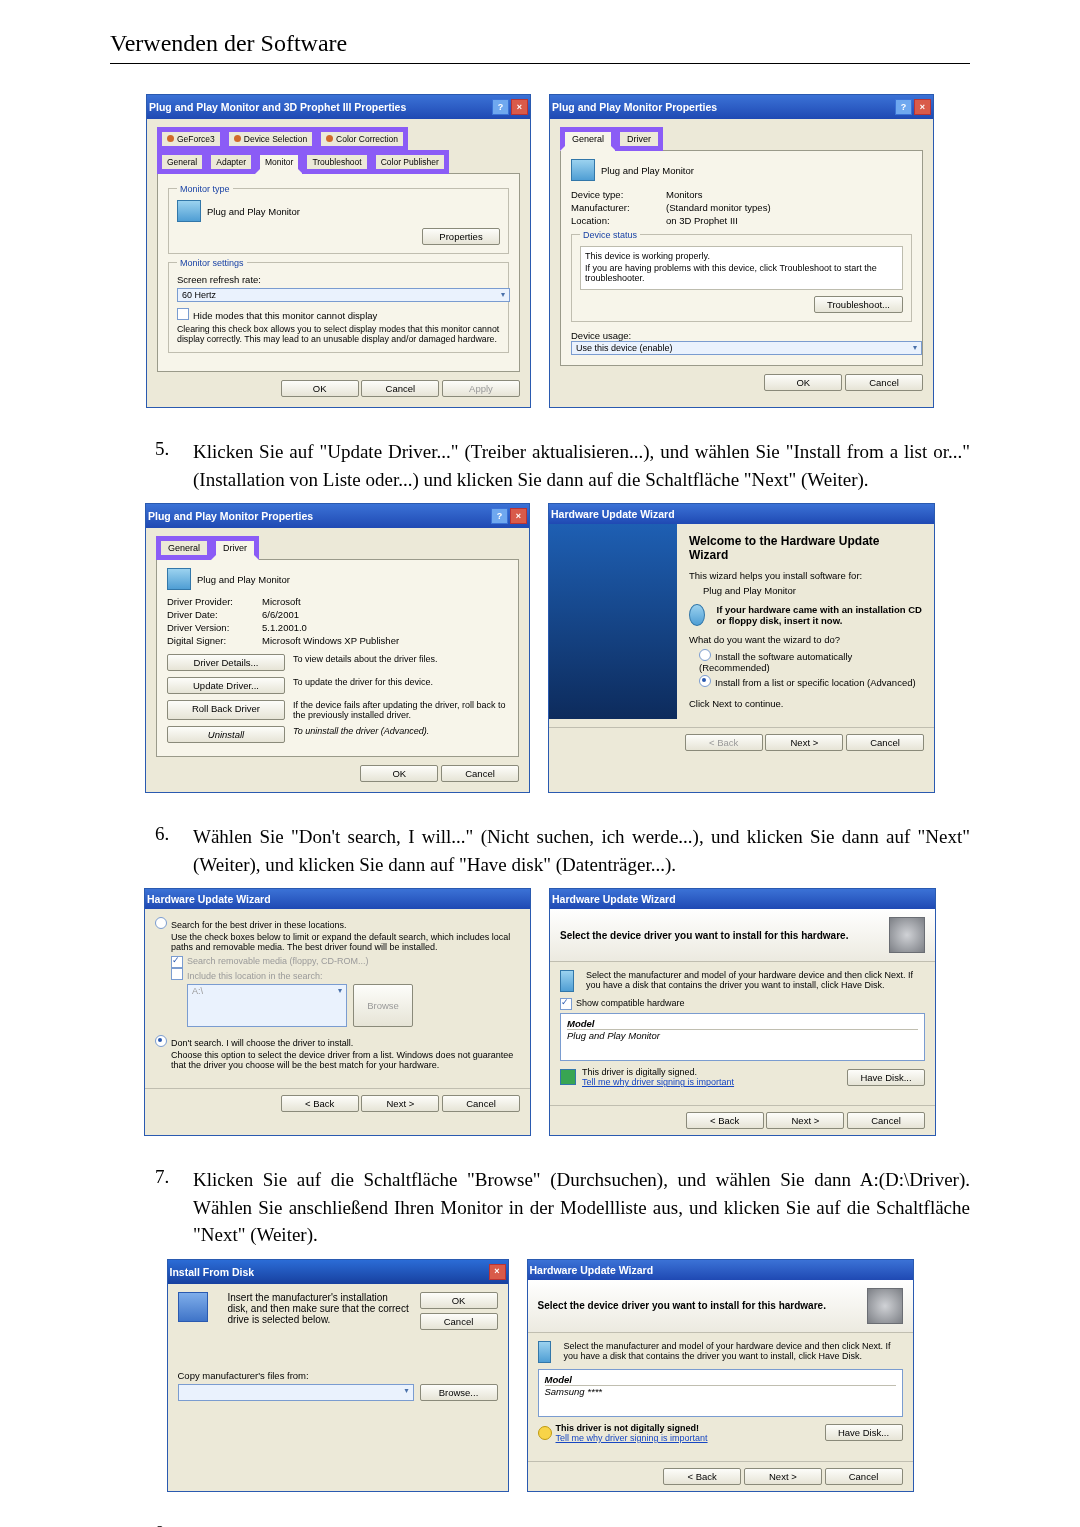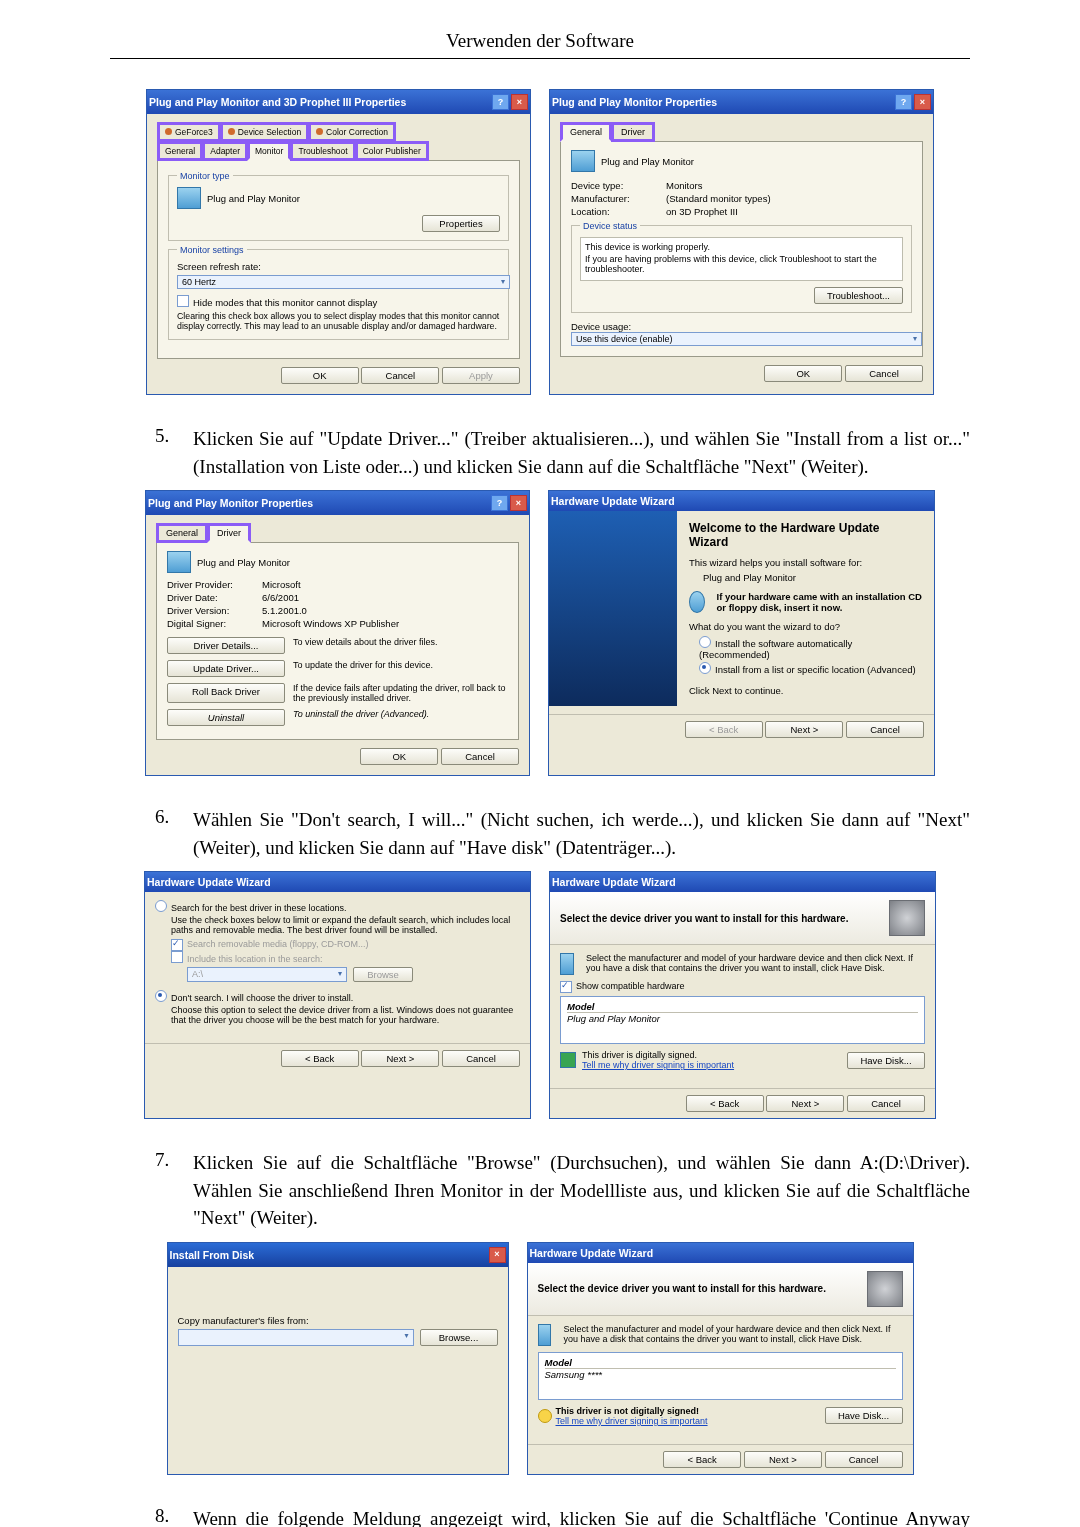--- a/index.html
+++ b/index.html
@@ -6,22 +6,21 @@
     margin: 0;
     background: #fff;
     font-family: "Times New Roman", Times, serif;
     color: #000;
     width: 1080px;
   }
   .page {
     padding: 30px 110px 60px 110px;
   }
   .page-title {
-    text-align: center;
-    font-size: 19px;
+    font-size: 24px;
     margin-bottom: 6px;
   }
   hr.topline, hr.bottomline {
     border: none;
     border-top: 1px solid #000;
     margin: 0 0 30px 0;
   }
 
   .figrow {
     display: flex;
@@ -73,21 +72,21 @@
     margin-left: 2px;
     display: inline-flex;
     align-items: center; justify-content: center;
     font-size: 9px; color: #fff; line-height: 1;
   }
   .titlebar .winbtn.help { background: #6fa8ef; border-color:#3b72d6; }
   .dlg-body { padding: 8px 10px 10px 10px; }
   .tabstrip { display: flex; gap: 0; margin-bottom: -1px; flex-wrap: wrap; }
   .tab {
     padding: 2px 7px;
-    border: 3px solid #8b5cf6;
+    border: 5px solid #8b5cf6;
     background: #ece9d8;
     font-size: 9px;
     margin-right: -1px;
   }
   .tab.active { background: #f7f5ea; border-bottom-color: #f7f5ea; }
   .tabpanel {
     border: 1px solid #9a9a8a;
     background: #f7f5ea;
     padding: 8px 10px 10px 10px;
     min-height: 178px;
@@ -117,21 +116,21 @@
   .btn {
     border: 1px solid #8a8a7a;
     background: linear-gradient(#fdfdfa,#e6e4d6);
     padding: 2px 12px;
     font-size: 9.5px;
     min-width: 52px;
     text-align: center;
     display: inline-block;
     border-radius: 2px;
   }
-  .btn.small { min-width: 42px; padding: 1px 8px; }
+  .btn.small { min-width: 42px; padding: 15px 8px; }
   .btnrow { text-align: right; margin-top: 8px; }
   .selectbox {
     border: 1px solid #7a9cd0;
     background: #eaf2fd;
     padding: 1px 4px;
     font-size: 9px;
     width: 180px;
     display: flex; justify-content: space-between;
   }
   .chev { color:#4a71aa; font-size: 8px; }
@@ -465,20 +464,28 @@
 
   <div class="figrow">
 
     <div class="dlg install-dlg" style="width:340px;">
       <div class="titlebar">
         <span>Install From Disk</span>
         <span class="spacer"></span>
         <span class="winbtn">×</span>
       </div>
       <div class="dlg-body" style="background:#ece9d8;">
+        <div style="display:flex; gap:10px;">
+          <span class="floppy"></span>
+          <span style="flex:1; font-size:10px;">Insert the manufacturer's installation disk, and then make sure that the correct drive is selected below.</span>
+          <div style="display:flex; flex-direction:column; gap:4px;">
+            <span class="btn">OK</span>
+            <span class="btn">Cancel</span>
+          </div>
+        </div>
         <div style="margin-top:40px;">
           <div>Copy manufacturer's files from:</div>
           <div style="display:flex; gap:6px; margin-top:3px;">
             <div class="selectbox" style="flex:1;">
                 <span></span>
                 <span class="chev">▾</span>
               </div>
             <span class="btn">Browse...</span>
           </div>
         </div>

